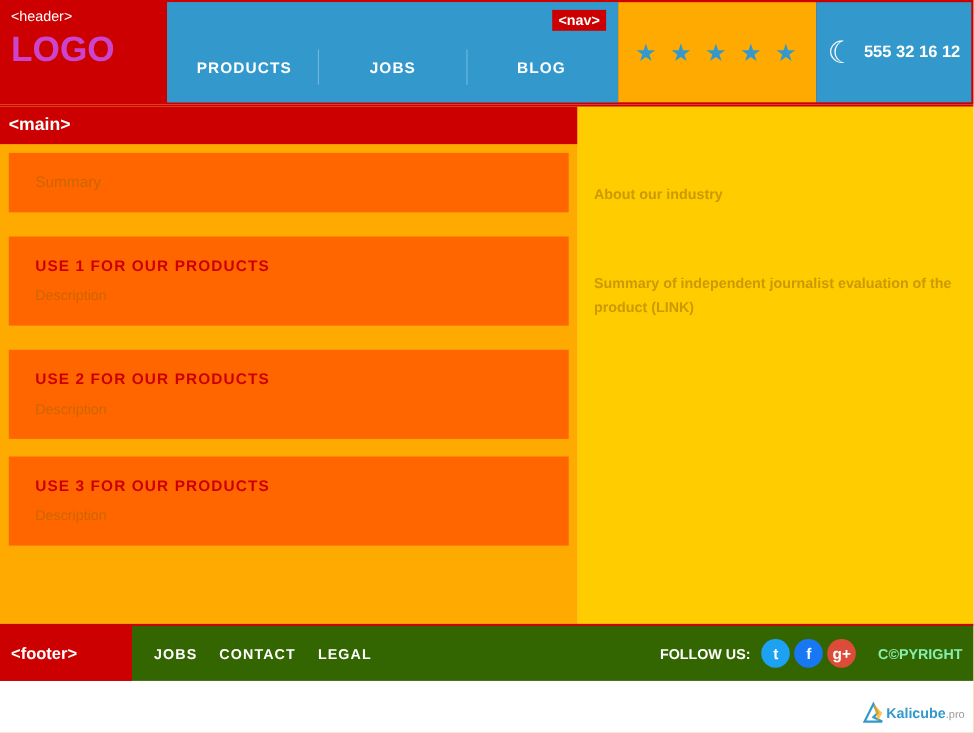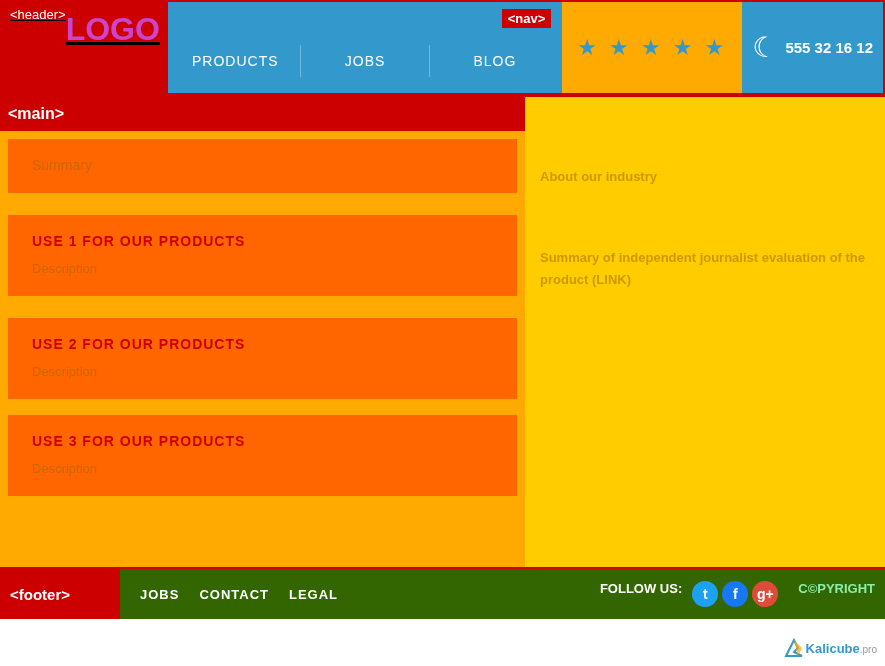--- a/index.html
+++ b/index.html
@@ -13,25 +13,24 @@
 
     
     .header {
       display: flex;
       height: 95px;
       background: #cc0000;
       border: 2px solid #cc0000;
     }
     .header-label-wrap {
       display: flex;
-      flex-direction: row;
+      flex-direction: column;
       background: #cc0000;
       min-width: 150px;
       padding: 5px 8px;
-      text-decoration: underline;
     }
     .header-tag {
       color: #fff;
       font-size: 13px;
       font-weight: normal;
     }
     .logo-text {
       color: #cc44cc;
       font-size: 32px;
       font-weight: bold;
@@ -59,21 +58,21 @@
     .nav-links {
       display: flex;
       flex: 1;
       align-items: center;
     }
     .nav-link {
       flex: 1;
       text-align: center;
       color: #fff;
       font-size: 14px;
-      font-weight: normal;
+      font-weight: bold;
       letter-spacing: 1px;
       padding: 8px;
       border-right: 1px solid rgba(255,255,255,0.3);
       cursor: pointer;
     }
     .nav-link:last-child { border-right: none; }
     .stars-section {
       display: flex;
       align-items: center;
       justify-content: center;
@@ -231,21 +230,21 @@
     }
     .footer-link {
       color: #fff;
       font-size: 13px;
       font-weight: bold;
       letter-spacing: 1px;
       cursor: pointer;
     }
     .footer-right {
       display: flex;
-      align-items: flex-start;
+      align-items: center;
       gap: 10px;
       margin-left: auto;
       padding-right: 10px;
     }
     .footer-follow {
       color: #fff;
       font-size: 13px;
       font-weight: bold;
     }
     .social-icons {

